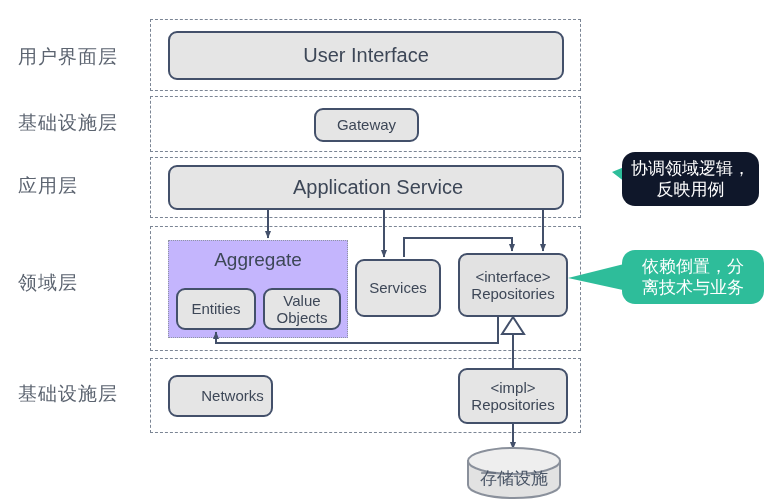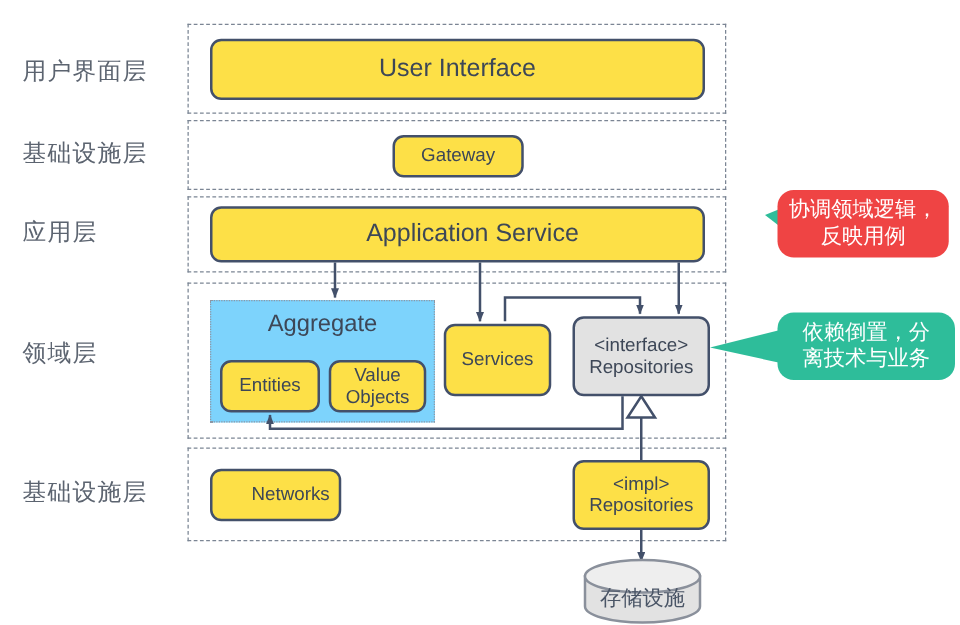--- a/index.html
+++ b/index.html
@@ -26,38 +26,38 @@
     border:1.6px dashed #7b8594;
     box-sizing:border-box;
     background:transparent;
   }
 
   .node{
     position:absolute;
     box-sizing:border-box;
     border:2px solid #43506a;
     border-radius:9px;
-    background:#fde047;
+    background:#e5e5e5;
     color:#3d4757;
     display:flex;
     align-items:center;
     justify-content:center;
     text-align:center;
     line-height:1.15;
     font-size:15px;
     white-space:pre-line;
   }
   .node.gray{background:#e2e2e2;}
   .node.big{font-size:20px;}
 
   .aggregate-box{
     position:absolute;
     box-sizing:border-box;
     border:1.6px dotted #8f96a3;
-    background:#7dd3fc;
+    background:#c4b5fd;
   }
   .aggregate-title{
     position:absolute;
     width:100%;
     top:8px;
     text-align:center;
     font-size:19px;
     color:#3d4757;
   }
 
@@ -159,19 +159,19 @@
       <path d="M468,461 L468,485 A46,13 0 0 0 560,485 L560,461 z" fill="#e2e2e2" stroke="#8a909b" stroke-width="2"></path>
       <ellipse cx="514" cy="461" rx="46" ry="13" fill="#eeeeee" stroke="#8a909b" stroke-width="2"></ellipse>
     </g>
 
     <path d="M612,172 L634,163 L634,189 z" fill="#2ebd9a"></path>
     <path d="M568,278 L632,262 L632,292 z" fill="#2ebd9a"></path>
   </svg>
 
   <div class="db-label" style="left:468px;top:467px;width:92px;">存储设施</div>
 
-  <div class="callout" style="left:622px;top:152px;width:137px;height:54px;background:#ef4444;">协调领域逻辑，
+  <div class="callout" style="left:622px;top:152px;width:137px;height:54px;background:#0f172a;">协调领域逻辑，
 反映用例</div>
 
   <div class="callout" style="left:622px;top:250px;width:142px;height:54px;background:#2ebd9a;">依赖倒置，分
 离技术与业务</div>
 
 </div>
 
 </body></html>

